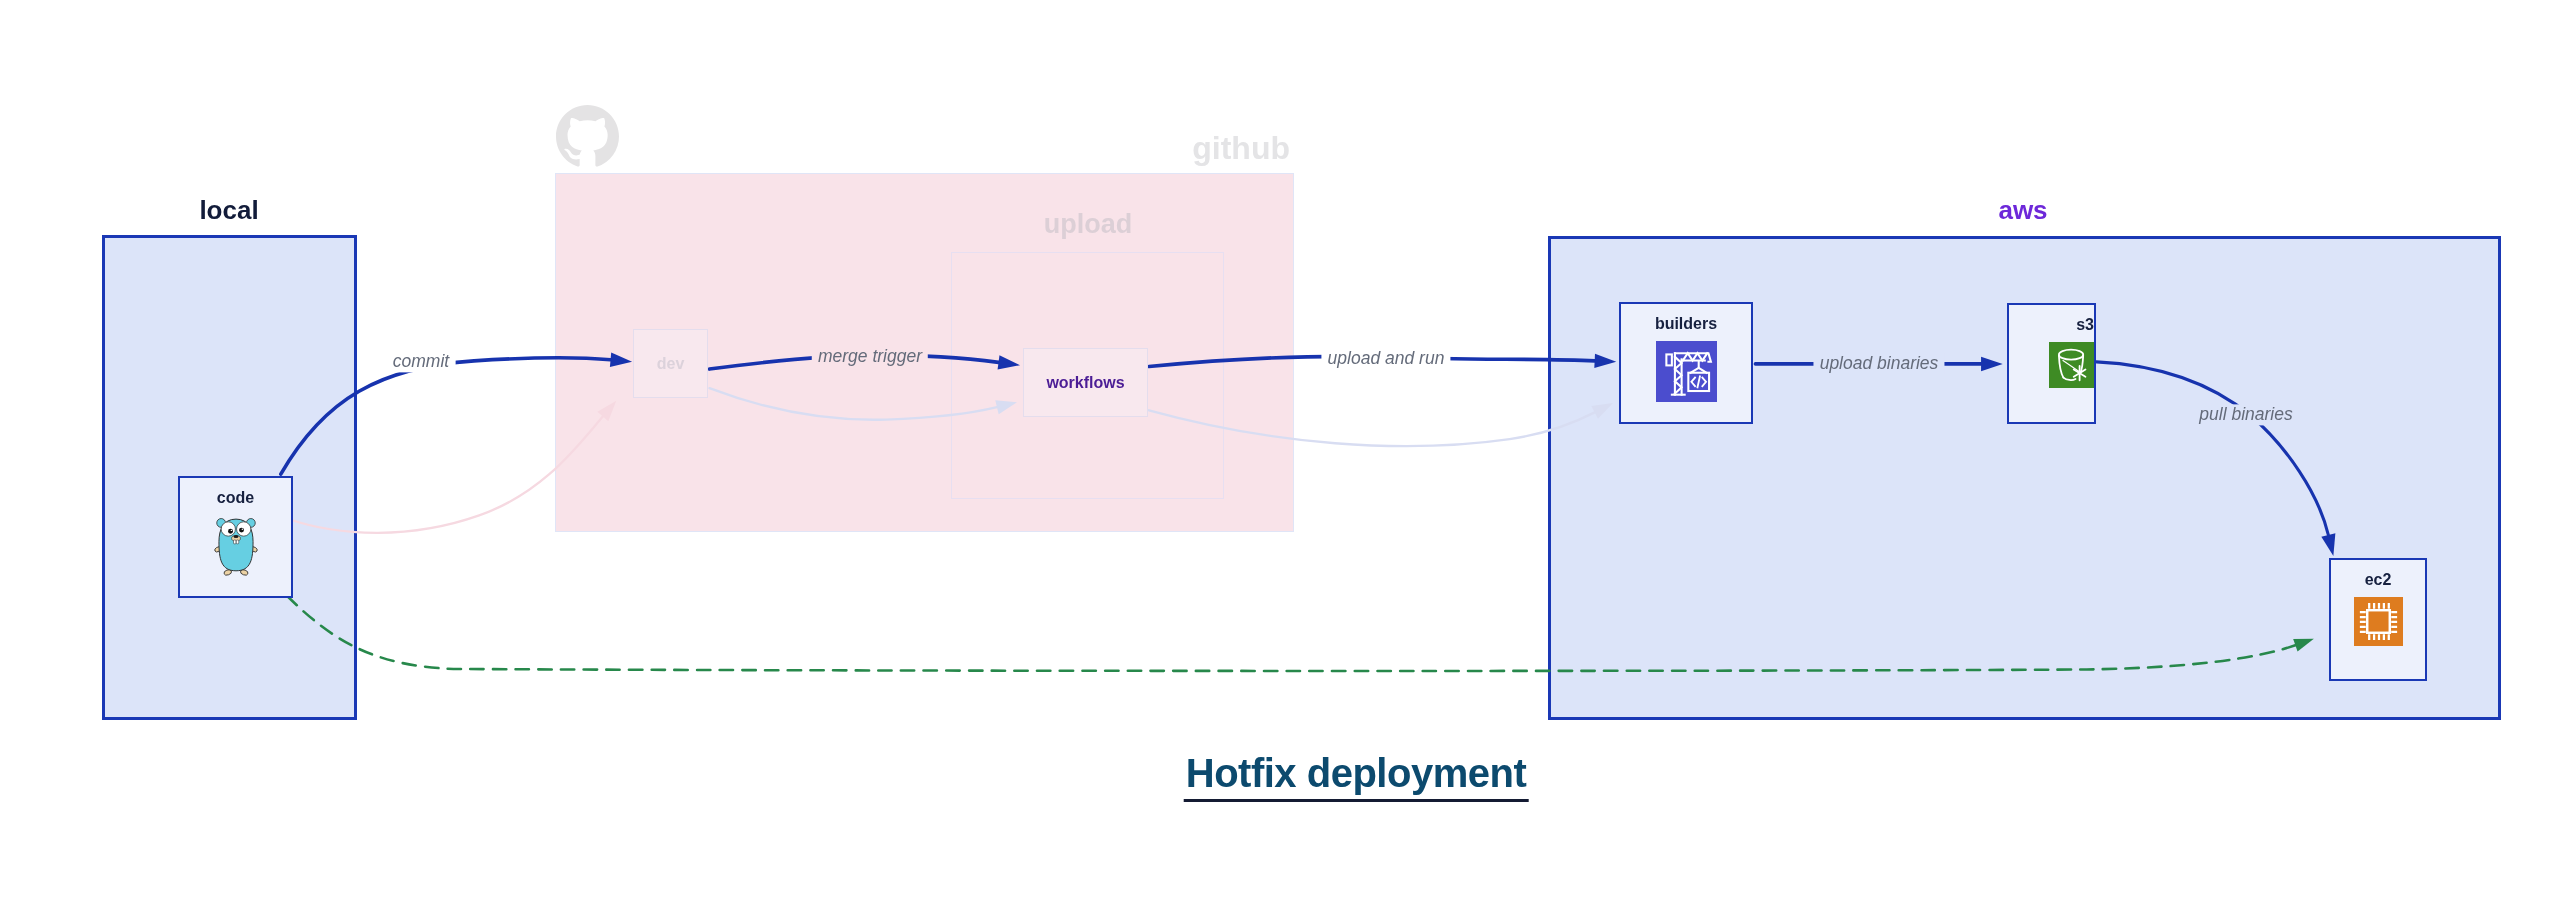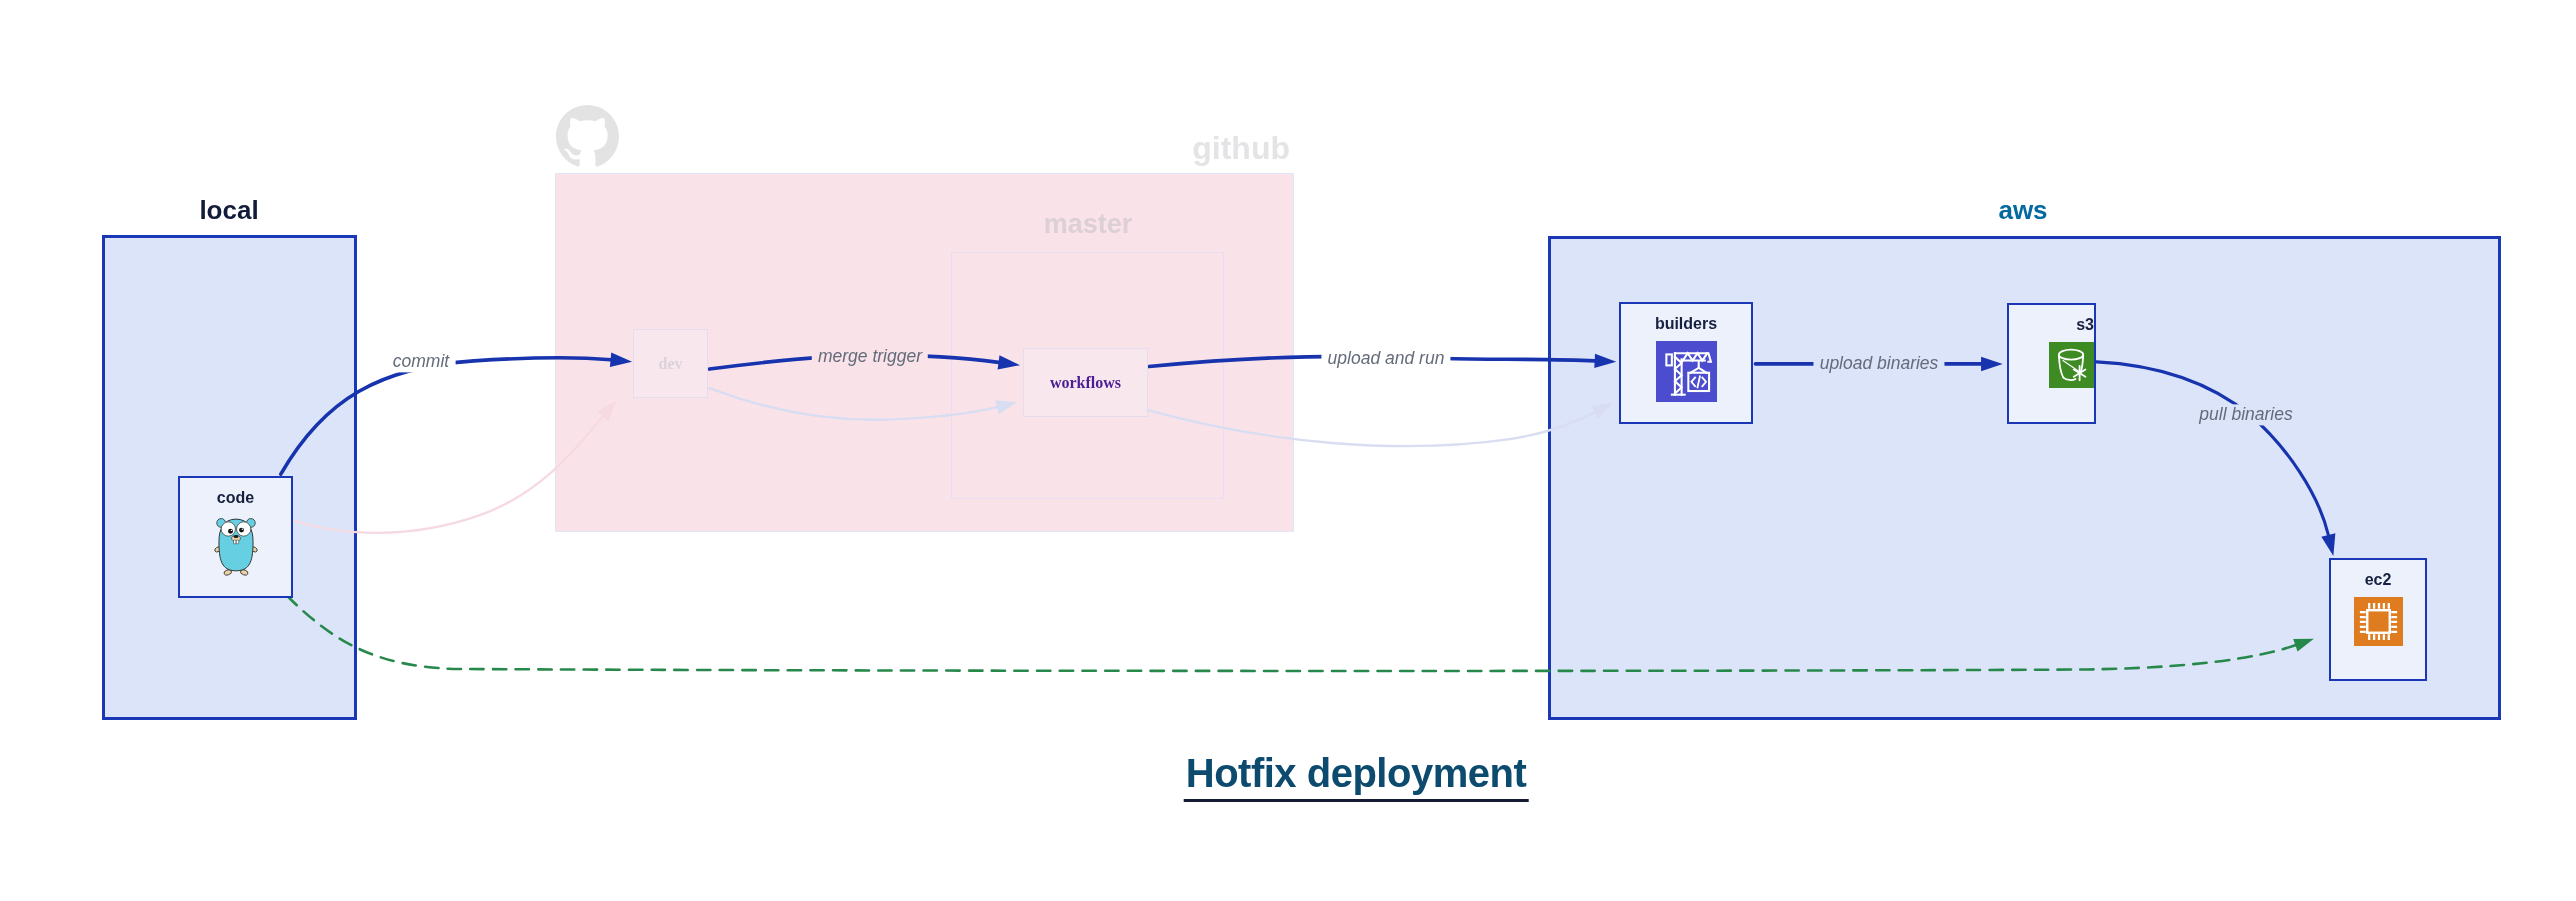--- a/index.html
+++ b/index.html
@@ -10,27 +10,27 @@
   .abs{position:absolute;box-sizing:border-box;}
   
   .group{position:absolute;box-sizing:border-box;}
   #g-local{left:102px;top:235px;width:255px;height:485px;background:#dce4f9;border:3.1px solid #1a38b5;}
   #g-aws{left:1548px;top:236px;width:953px;height:484px;background:#dce4f9;border:3.1px solid #1a38b5;}
   #g-github{left:555px;top:173px;width:739px;height:359px;background:#f9e3e9;border:1.5px solid #e0e5f7;}
   #g-master{left:951px;top:252px;width:273px;height:247px;border:1.5px solid #e7dff1;background:transparent;}
   
   .group-label{position:absolute;font-weight:600;white-space:nowrap;}
   #lbl-local{left:229px;top:195px;transform:translateX(-50%);font-size:26px;color:#121c3a;}
-  #lbl-aws{left:2023px;top:195px;transform:translateX(-50%);font-size:26px;color:#0369a1;}
+  #lbl-aws{left:2023px;top:195px;transform:translateX(-50%);font-size:26px;color:#6d28d9;}
   #lbl-github{right:1314px;top:130px;font-size:32px;color:#e4e4e6;}
   #lbl-master{left:1088px;top:209px;transform:translateX(-50%);font-size:27px;color:#dccfd6;}
   
   .node{position:absolute;box-sizing:border-box;display:flex;flex-direction:column;align-items:center;}
   .node-blue{background:#edf1fc;border:2.6px solid #1a38b5;}
-  .node-faded{background:#f8e8ee;border:1.5px solid #e4dded;justify-content:center;font-family:Liberation Serif, serif;}
+  .node-faded{background:#f8e8ee;border:1.5px solid #e4dded;justify-content:center;}
   .nlabel{font-weight:700;font-size:16px;color:#16203f;line-height:1;margin-top:12.4px;}
   .nlabel-faded{font-weight:700;font-size:16px;line-height:1;}
   #n-code{left:178px;top:476px;width:115px;height:122px;}
   #n-dev{left:633px;top:329px;width:75px;height:69px;}
   #n-dev .nlabel-faded{color:#dcd2db;}
   #n-workflows{left:1023px;top:348px;width:125px;height:69px;}
   #n-workflows .nlabel-faded{color:#4c1d95;}
   #n-builders{left:1619px;top:302px;width:134px;height:122px;}
   #n-s3{left:2007px;top:303px;width:89px;height:121px;align-items:flex-end;}
   #n-ec2{left:2329px;top:558px;width:98px;height:123px;}
@@ -62,21 +62,21 @@
 </head>
 <body>
 
 <div class="group" id="g-github"></div>
 <div class="group" id="g-master"></div>
 <div class="group" id="g-local"></div>
 <div class="group" id="g-aws"></div>
 
 <div class="group-label" id="lbl-local">local</div>
 <div class="group-label" id="lbl-github">github</div>
-<div class="group-label" id="lbl-master">master</div>
+<div class="group-label" id="lbl-master">upload</div>
 <div class="group-label" id="lbl-aws">aws</div>
 
 <svg id="octocat" class="abs" viewBox="0 0 16 16">
   <path fill="#e4e3e4" d="M8 0C3.58 0 0 3.58 0 8c0 3.54 2.29 6.53 5.47 7.59.4.07.55-.17.55-.38 0-.19-.01-.82-.01-1.49-2.01.37-2.53-.49-2.69-.94-.09-.23-.48-.94-.82-1.13-.28-.15-.68-.52-.01-.53.63-.01 1.08.58 1.23.82.72 1.21 1.87.87 2.33.66.07-.52.28-.87.51-1.07-1.78-.2-3.64-.89-3.64-3.95 0-.87.31-1.59.82-2.15-.08-.2-.36-1.02.08-2.12 0 0 .67-.21 2.2.82.64-.18 1.32-.27 2-.27s1.36.09 2 .27c1.53-1.04 2.2-.82 2.2-.82.44 1.1.16 1.92.08 2.12.51.56.82 1.27.82 2.15 0 3.07-1.87 3.75-3.65 3.95.29.25.54.73.54 1.48 0 1.07-.01 1.93-.01 2.2 0 .21.15.46.55.38A8.01 8.01 0 0 0 16 8c0-4.42-3.58-8-8-8z"></path>
 </svg>
 
 <svg id="edges-svg" viewBox="0 0 5054 1750" width="2604" height="902">
   <defs>
     <marker id="mblue" markerUnits="userSpaceOnUse" markerWidth="48" markerHeight="34" refX="3" refY="17" orient="auto">
       <path d="M3 3 L45 17 L3 31 Z" fill="#1733ae"></path>

